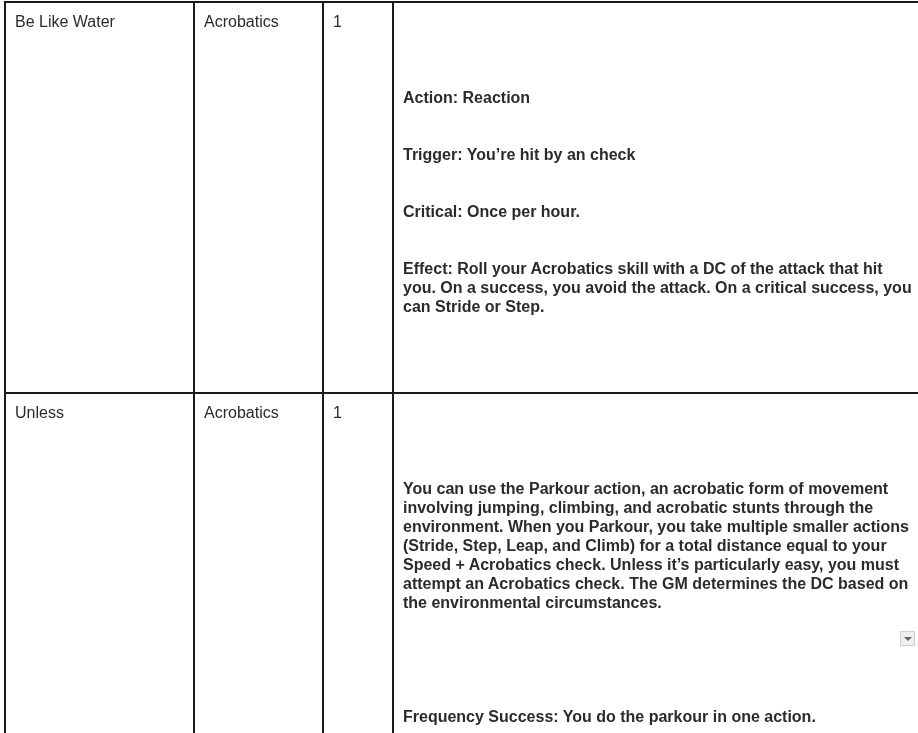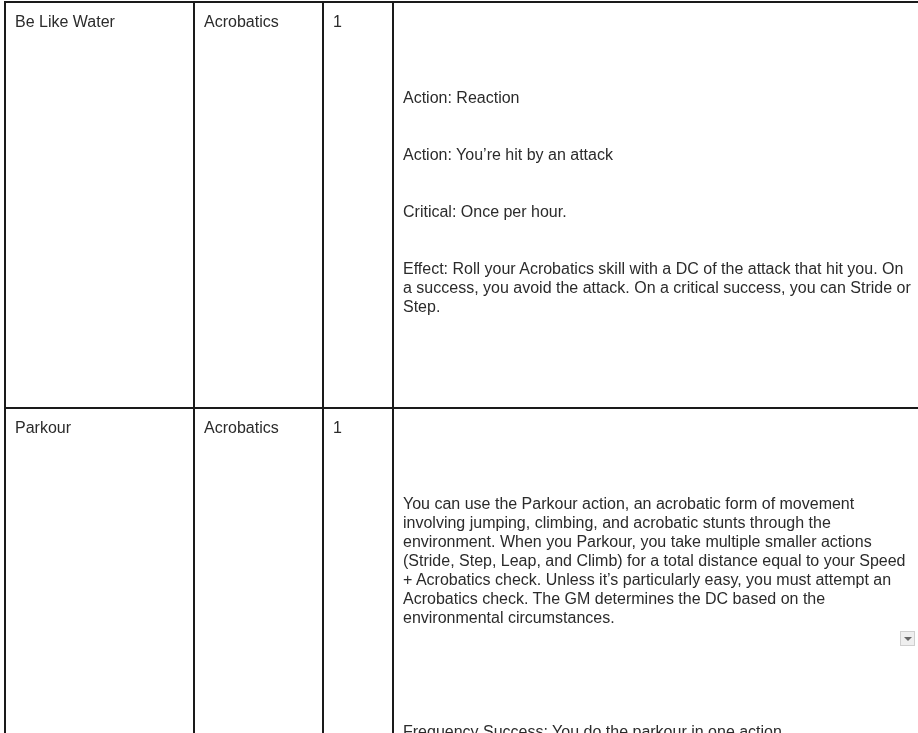--- a/index.html
+++ b/index.html
@@ -7,33 +7,33 @@
   .tbl {
     position: absolute; left: 4px; top: 1px;
     border-collapse: collapse; table-layout: fixed;
     width: 930px;
     font-family: "Liberation Sans", sans-serif;
     font-size: 16px; line-height: 19px; color: #2b2b2b;
   }
   .tbl td {
     border: 2px solid #1a1a1a;
     vertical-align: top;
-    padding: 9px 9px 15px 9px;
+    padding: 9px 9px 0 9px;
     box-sizing: border-box;
     white-space: pre-wrap;
     margin-top: 22px;
   }
   .c1 { width: 189px; }
   .c2 { width: 129px; }
   .c3 { width: 70px; }
   .c4 { width: 542px; }
   .r1 { height: 145px; }
   .r2 { height: 335px; }
   .line { display: block; min-height: 19px; }
-  .desc-inner { width: 510px; }
+  .desc-inner { width: 510px; font-weight: bold; }
   .dropdown {
     position: absolute; left: 900px; top: 631px;
     width: 15px; height: 15px;
     background: #efefef; border: 1px solid #cfcfcf; box-sizing: border-box;
     cursor: pointer;
   }
   .dropdown::after {
     content: ""; position: absolute; left: 3px; top: 5px;
     border-left: 4px solid transparent; border-right: 4px solid transparent;
     border-top: 4px solid #666;
@@ -50,28 +50,28 @@
       <col class="c4">
   </colgroup>
   <tbody>
     <tr class="r1">
       <td><span>Be Like Water</span></td>
       <td><span>Acrobatics</span></td>
       <td><span>1</span></td>
       <td>
         <div class="desc-inner">
           <span class="line">Action: Reaction</span>
-          <span class="line">Action: You’re hit by an attack</span>
+          <span class="line">Trigger: You’re hit by an check</span>
           <span class="line">Critical: Once per hour.</span>
           <span class="line">Effect: Roll your Acrobatics skill with a DC of the attack that hit you. On a success, you avoid the attack. On a critical success, you can Stride or Step.</span>
         </div>
       </td>
     </tr>
     <tr class="r2">
-      <td><span>Parkour</span></td>
+      <td><span>Unless</span></td>
       <td><span>Acrobatics</span></td>
       <td><span>1</span></td>
       <td>
         <div class="desc-inner">
           <span class="line">You can use the Parkour action, an acrobatic form of movement involving jumping, climbing, and acrobatic stunts through the environment. When you Parkour, you take multiple smaller actions (Stride, Step, Leap, and Climb) for a total distance equal to your Speed + Acrobatics check. Unless it’s particularly easy, you must attempt an Acrobatics check. The GM determines the DC based on the environmental circumstances.</span>
           <span class="line"></span>
           <span class="line">Frequency Success: You do the parkour in one action.</span>
           
           
           

